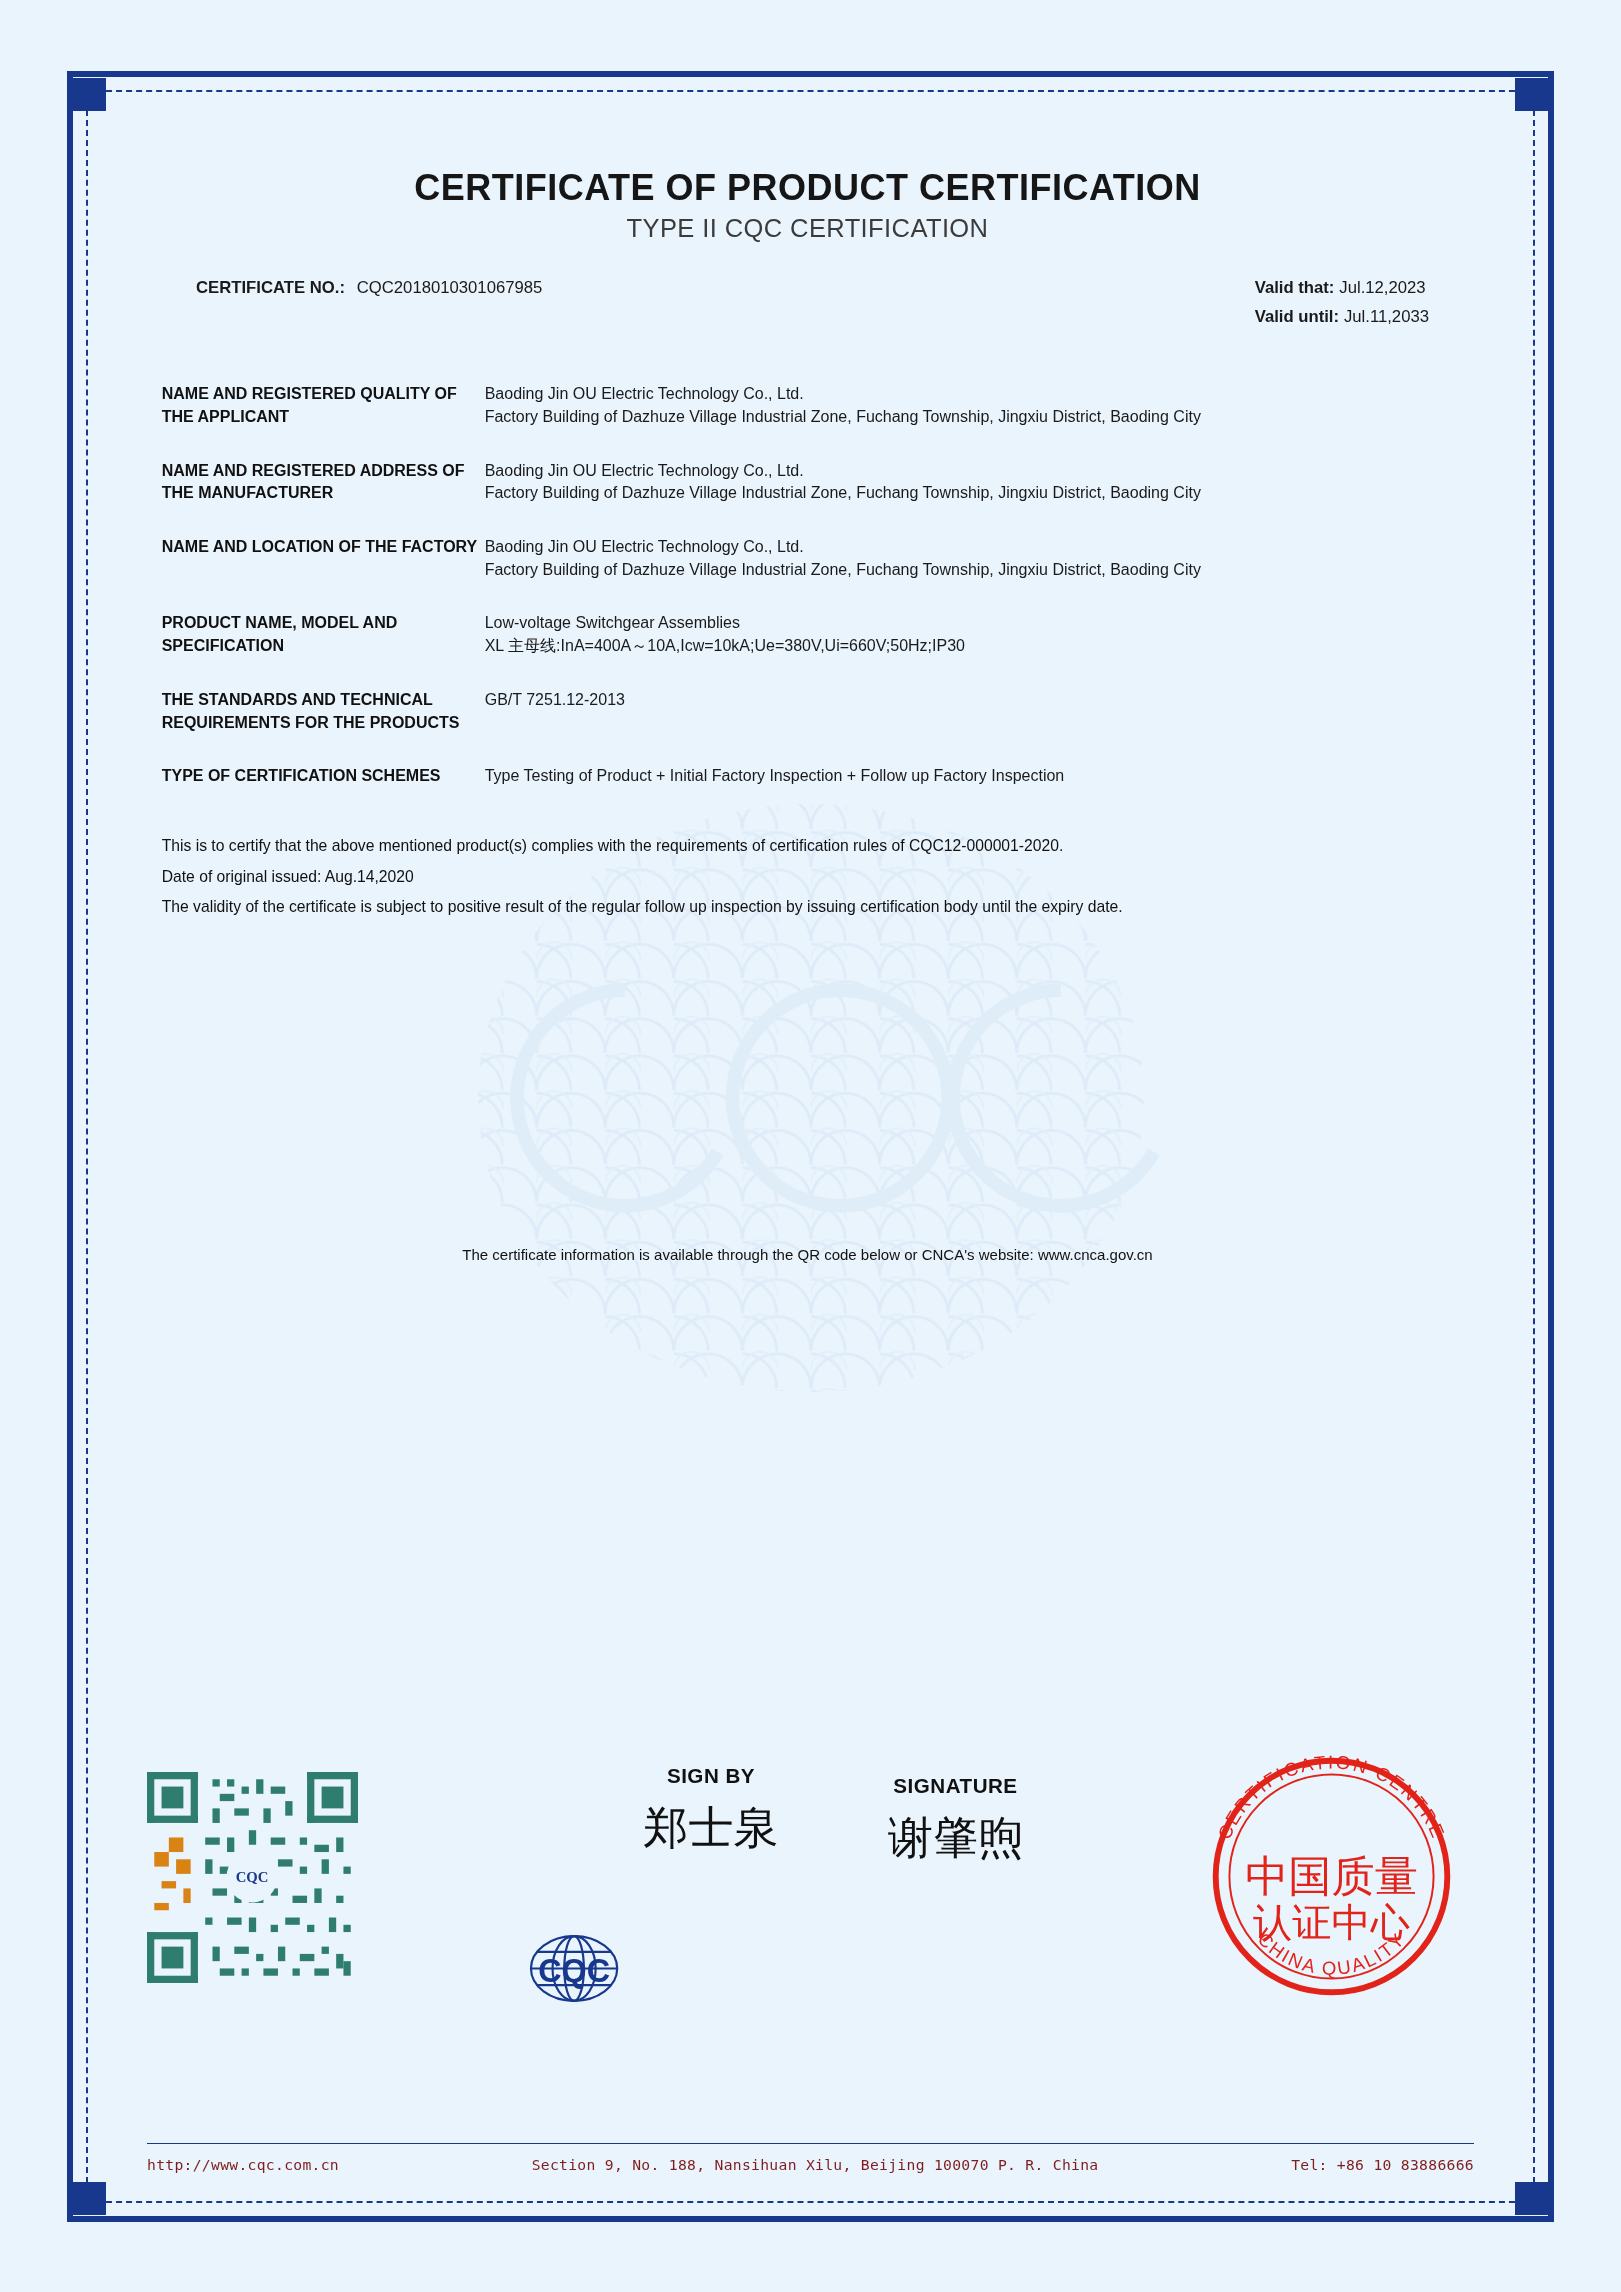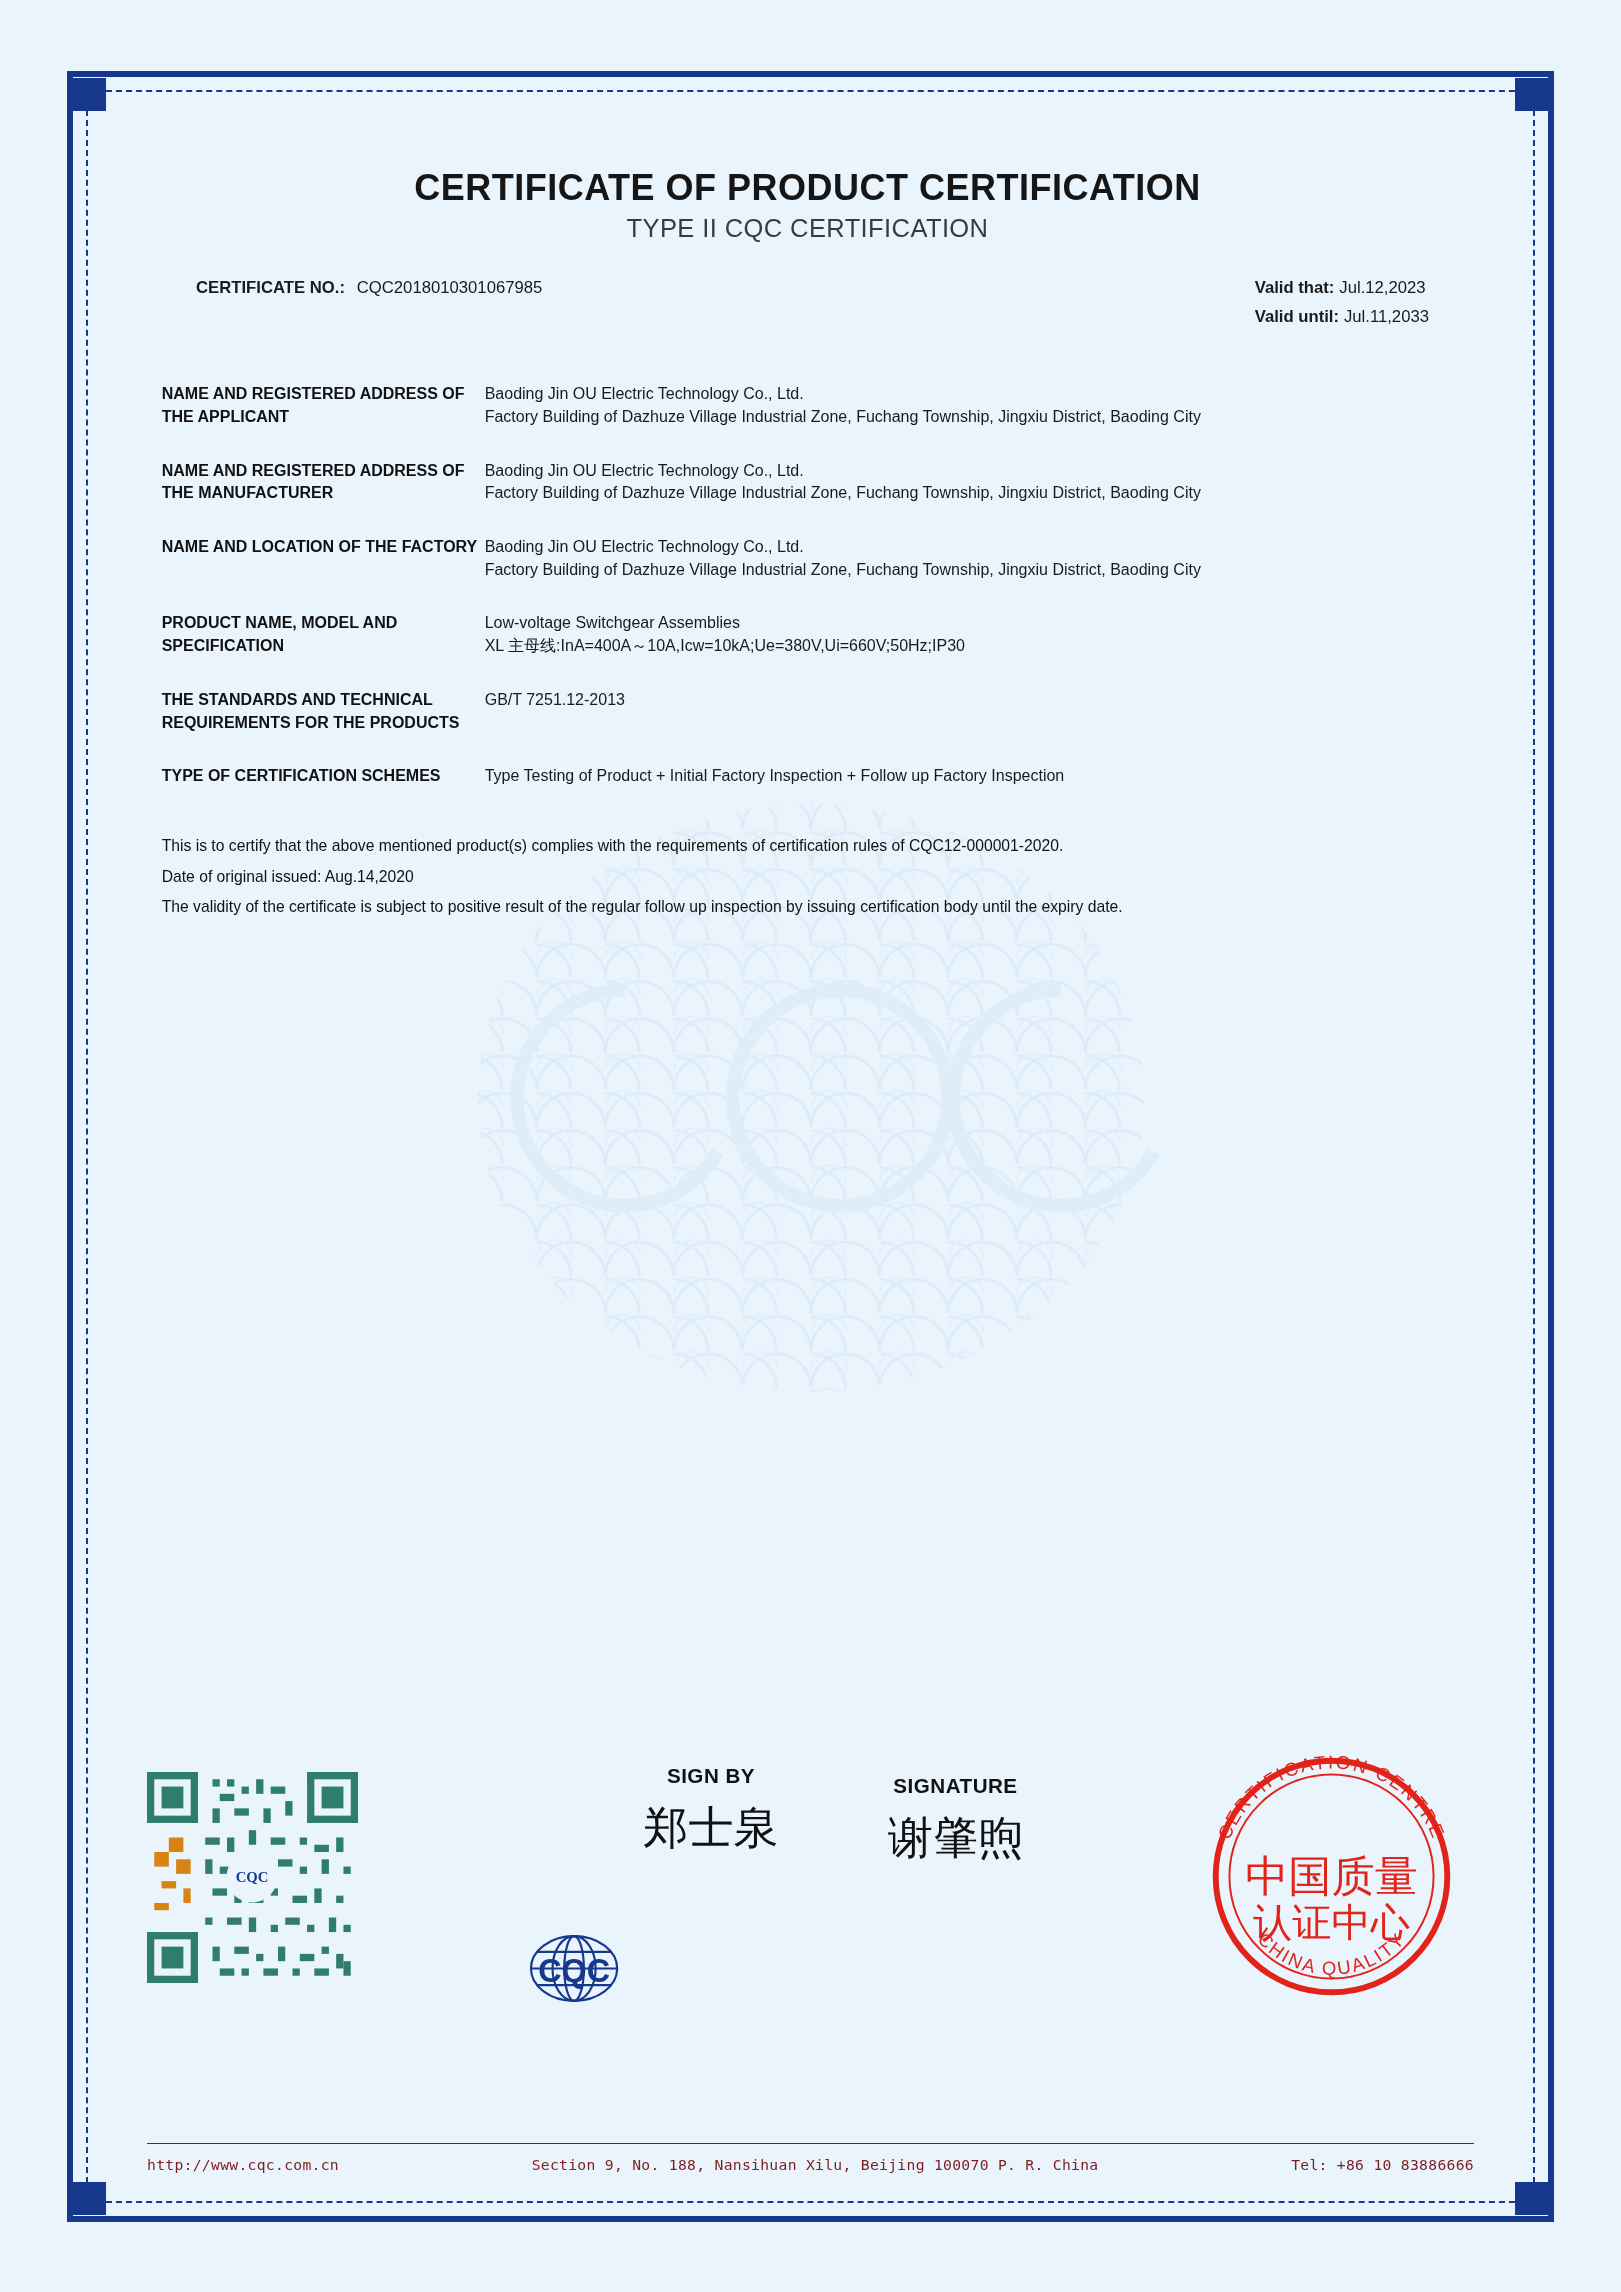--- a/index.html
+++ b/index.html
@@ -294,21 +294,21 @@
           <b>Valid that:</b><span>Jul.12,2023</span>
         </div>
         <div>
           <b>Valid until:</b><span>Jul.11,2033</span>
         </div>
       </div>
     </div>
 
     <div class="rows">
       <div class="row">
-        <div class="row-label">NAME AND REGISTERED ADDRESS OF THE APPLICANT</div>
+        <div class="row-label">NAME AND REGISTERED QUALITY OF THE APPLICANT</div>
         <div class="row-value">Baoding Jin OU Electric Technology Co., Ltd.<br>Factory Building of Dazhuze Village Industrial Zone, Fuchang Township, Jingxiu District, Baoding City</div>
       </div>
       <div class="row">
         <div class="row-label">NAME AND REGISTERED ADDRESS OF THE MANUFACTURER</div>
         <div class="row-value">Baoding Jin OU Electric Technology Co., Ltd.<br>Factory Building of Dazhuze Village Industrial Zone, Fuchang Township, Jingxiu District, Baoding City</div>
       </div>
       <div class="row">
         <div class="row-label">NAME AND LOCATION OF THE FACTORY</div>
         <div class="row-value">Baoding Jin OU Electric Technology Co., Ltd.<br>Factory Building of Dazhuze Village Industrial Zone, Fuchang Township, Jingxiu District, Baoding City</div>
       </div>
@@ -325,20 +325,21 @@
         <div class="row-value">Type Testing of Product + Initial Factory Inspection + Follow up Factory Inspection</div>
       </div>
     </div>
 
     <div class="statements">
       <div>This is to certify that the above mentioned product(s) complies with the requirements of certification rules of CQC12-000001-2020.</div>
       <div>Date of original issued: Aug.14,2020</div>
       <div>The validity of the certificate is subject to positive result of the regular follow up inspection by issuing certification body until the expiry date.</div>
     </div>
 
+    <div class="qr-note">The certificate information is available through the QR code below or CNCA's website: www.cnca.gov.cn</div>
   </div>
 
   <div class="sign-area">
 
     <svg class="qr" viewBox="0 0 29 29">
       <rect width="29" height="29" fill="#eaf4fd"></rect>
       <g fill="#2f7d6f">
         <rect x="0" y="0" width="7" height="1"></rect>
           <rect x="0" y="6" width="7" height="1"></rect>
         <rect x="0" y="0" width="1" height="7"></rect>

